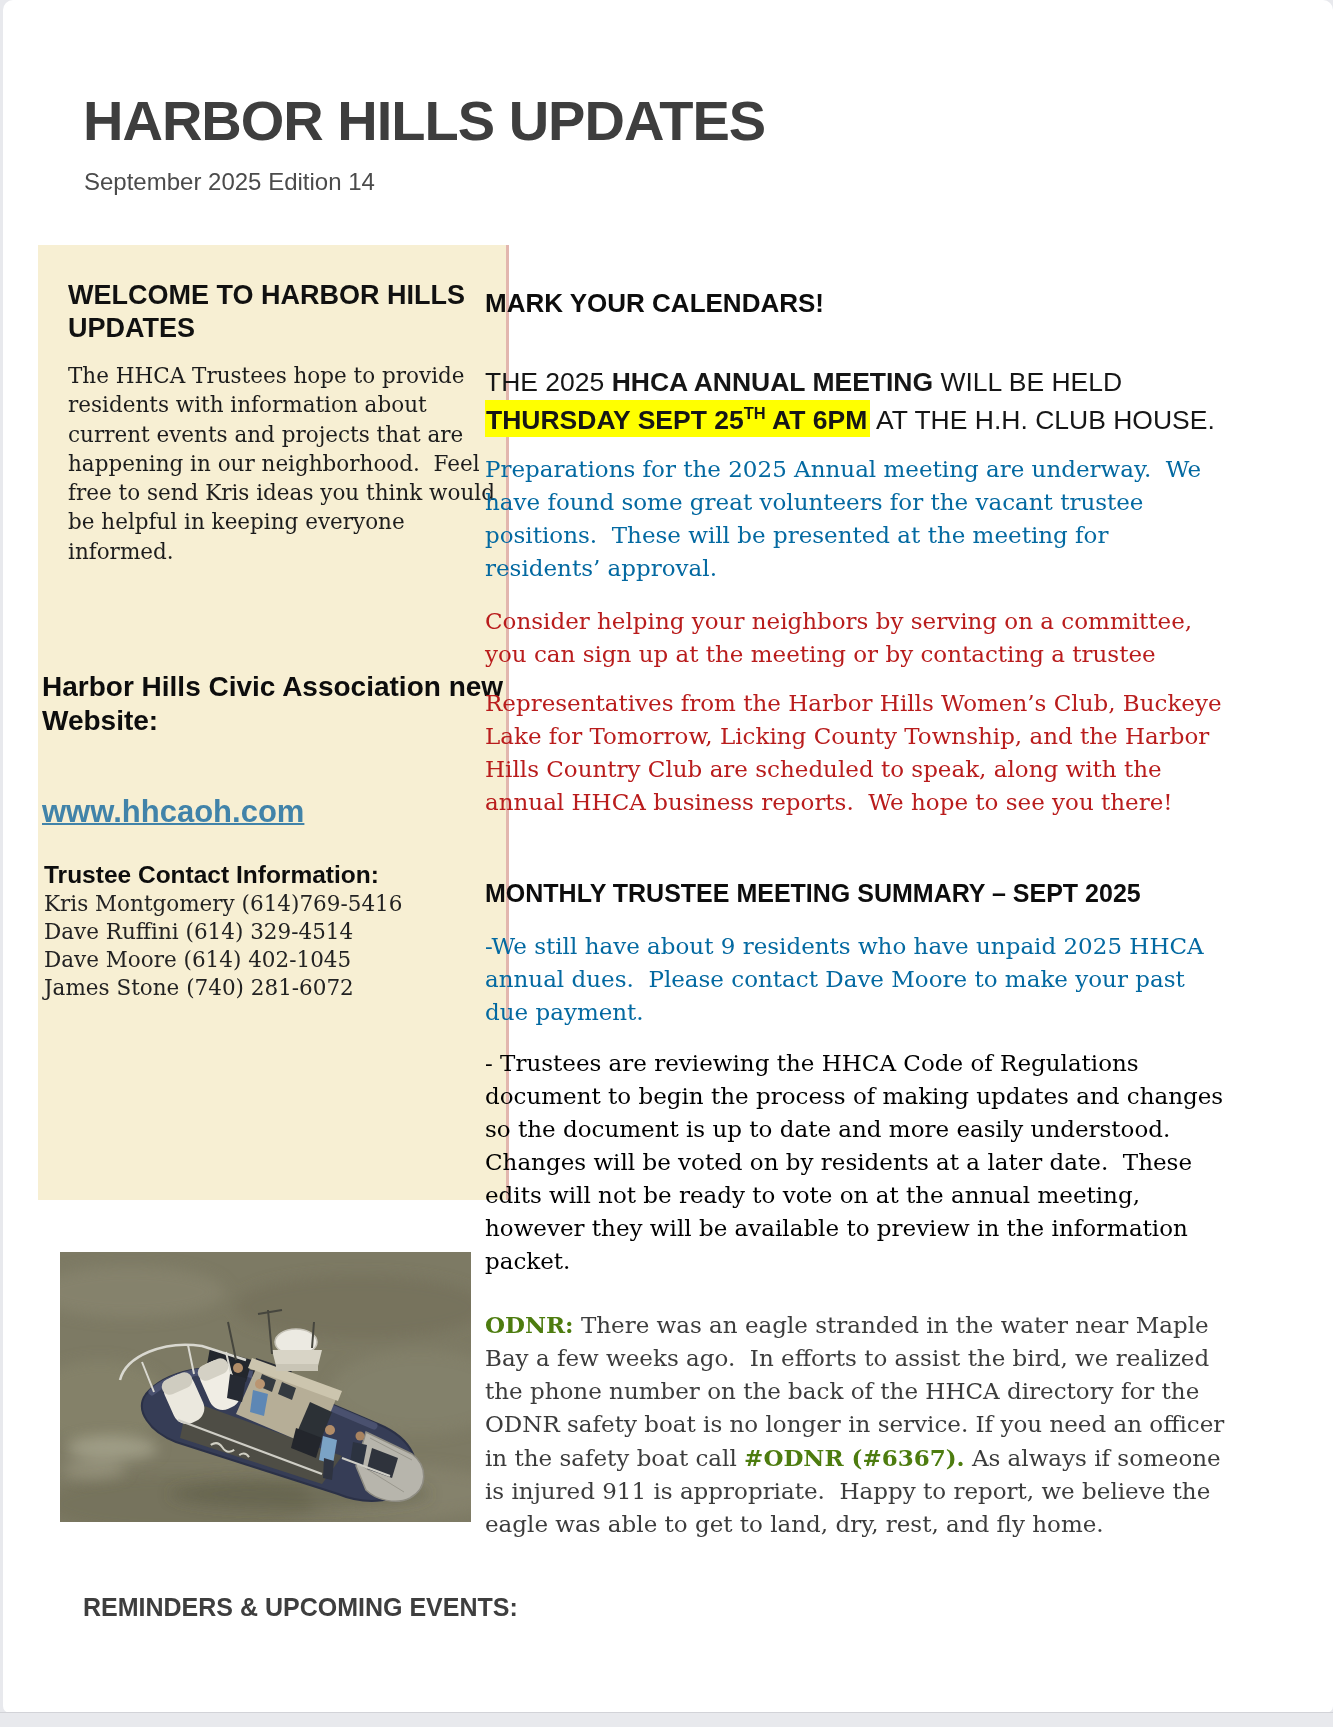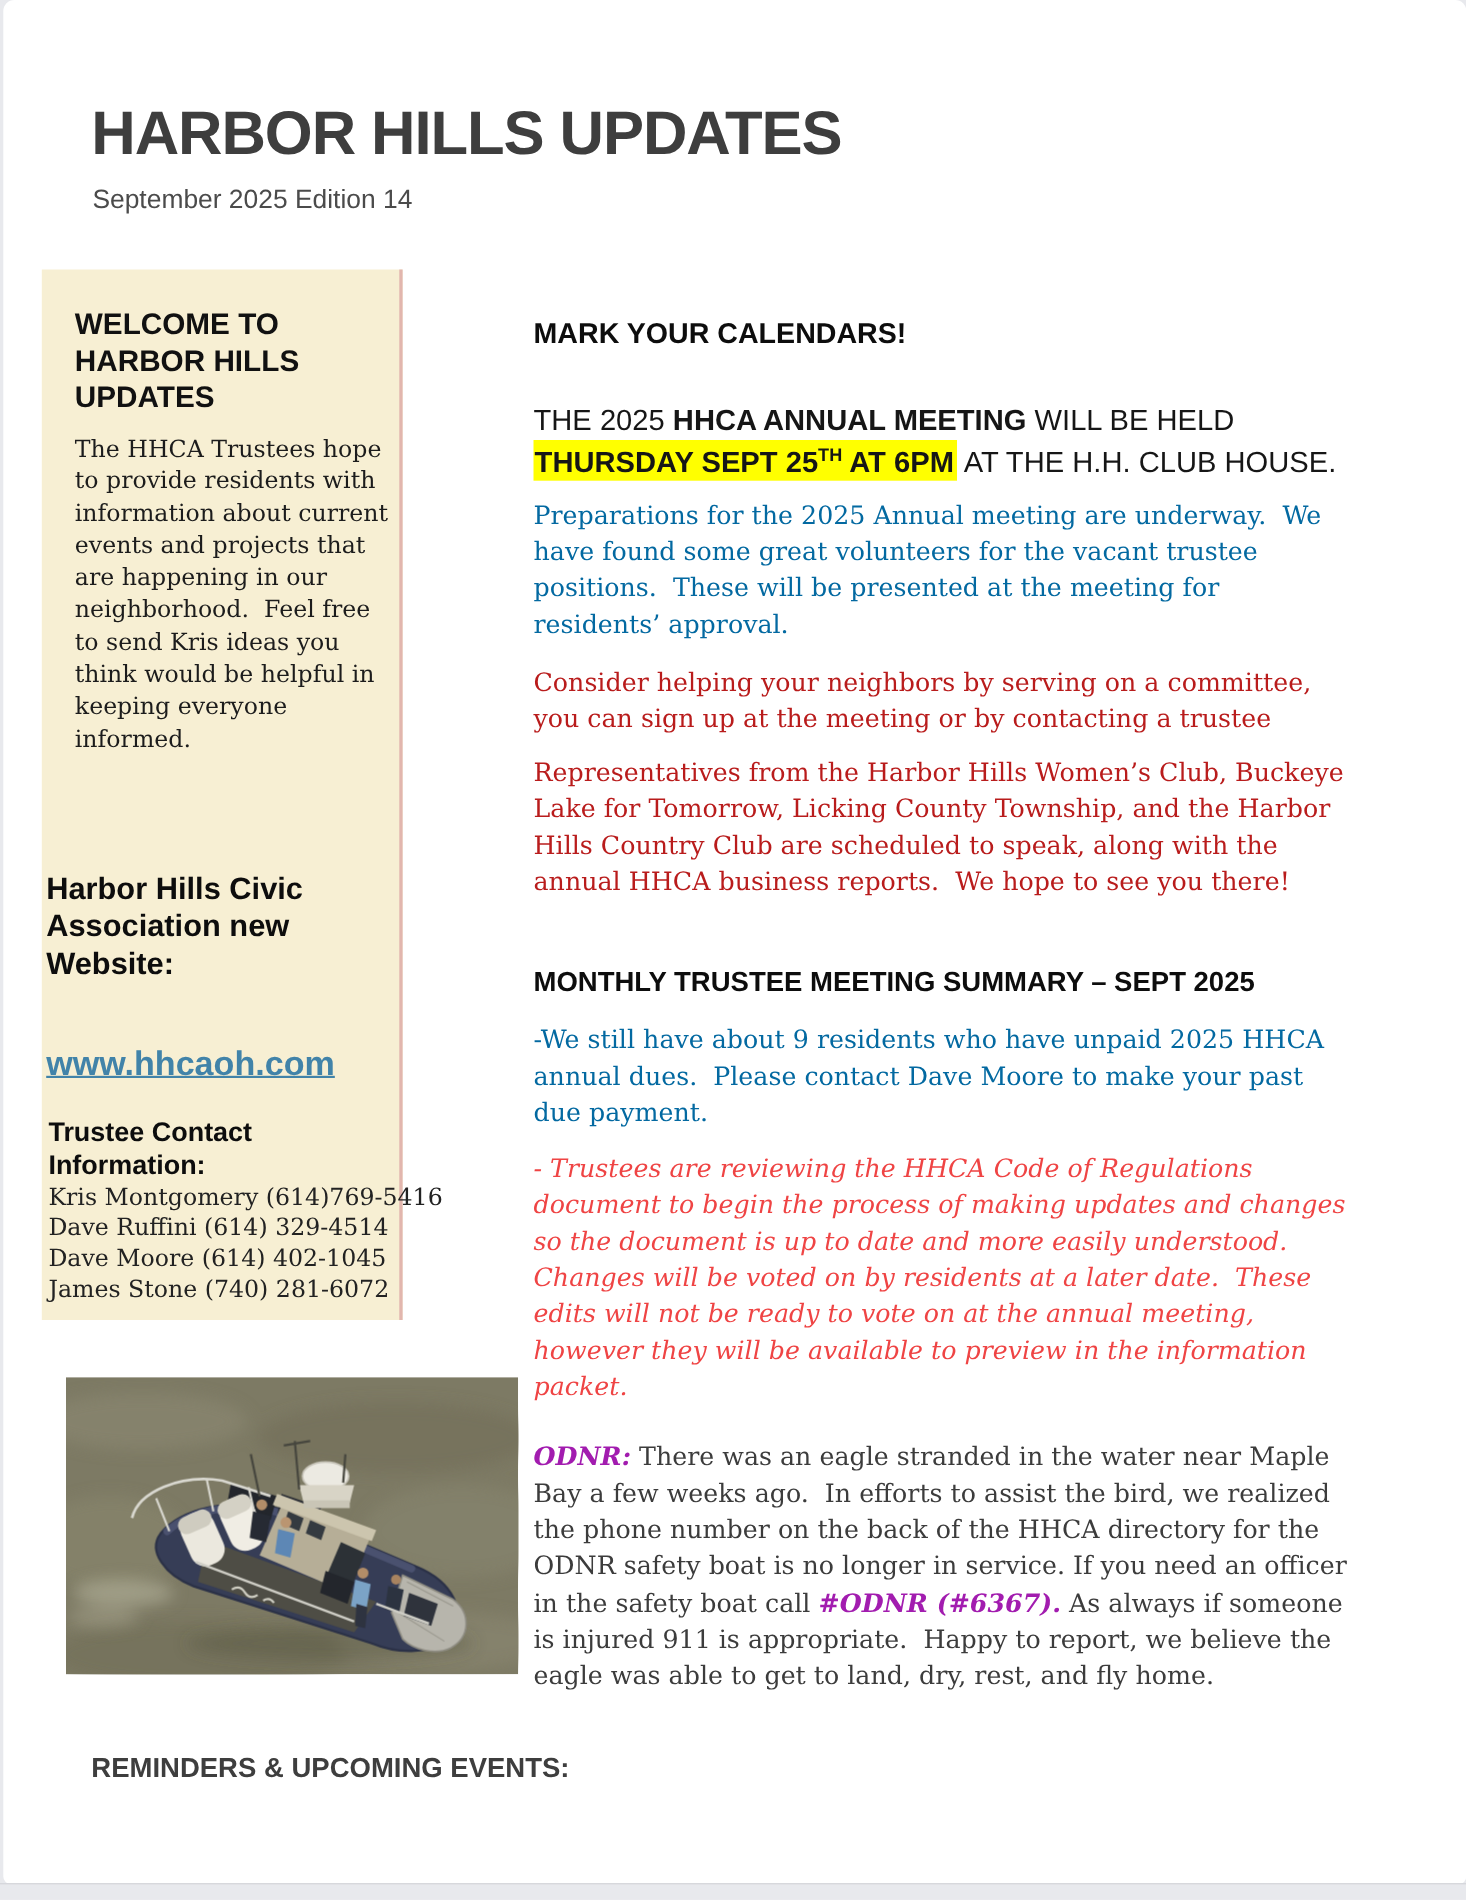--- a/index.html
+++ b/index.html
@@ -22,21 +22,21 @@
     font-size:56px;font-weight:bold;color:#3e3e3e;
     letter-spacing:-1px;white-space:nowrap;
   }
   .subtitle{
     position:absolute;left:81px;top:168px;
     font-size:24px;color:#4b4b4b;
   }
   
   .sidebar{
     position:absolute;left:35px;top:245px;
-    width:328px;height:955px;
+    width:471px;height:955px;
     background:#f7efd3;
     border-right:3px solid #e2b6ae;
     box-sizing:border-box;
   }
   .sb-welcome-h{
     margin:34px 18px 0 30px;
     font-size:27px;font-weight:bold;color:#111;line-height:33px;
   }
   .sb-welcome-p{
     margin:16px 10px 0 30px;
@@ -95,23 +95,23 @@
     font-size:23px;line-height:33px;color:#0369a1;
     white-space:pre-wrap;
   }
   .p-prep{margin-top:14px;}
   .p-gray{color:#b91c1c;}
   .p-consider{margin-top:20px;}
   .p-repr{margin-top:16px;}
   .h-summary{margin-top:60px;font-size:25px;}
   .p-dues{margin-top:22px;}
   .p-comm{margin-top:30px;color:#242424;}
-  .p-regs{margin-top:18px;color:#ef4444;font-style:italic;}
+  .p-regs{margin-top:18px;color:#000000;}
   .p-odnr{margin-top:30px;color:#3c3c3c;}
-  .p-odnr b{color:#a21caf;font-style:italic;}
+  .p-odnr b{color:#4d7c0f;}
   
   .reminders{
     position:absolute;left:80px;top:1593px;
     font-size:25px;font-weight:bold;color:#3e3e3e;
   }
   .bottom-strip{
     position:absolute;left:0;bottom:0;width:1333px;height:14px;
     background:#e8e9ed;border-top:1px solid #d2d3d8;
   }
 </style>

